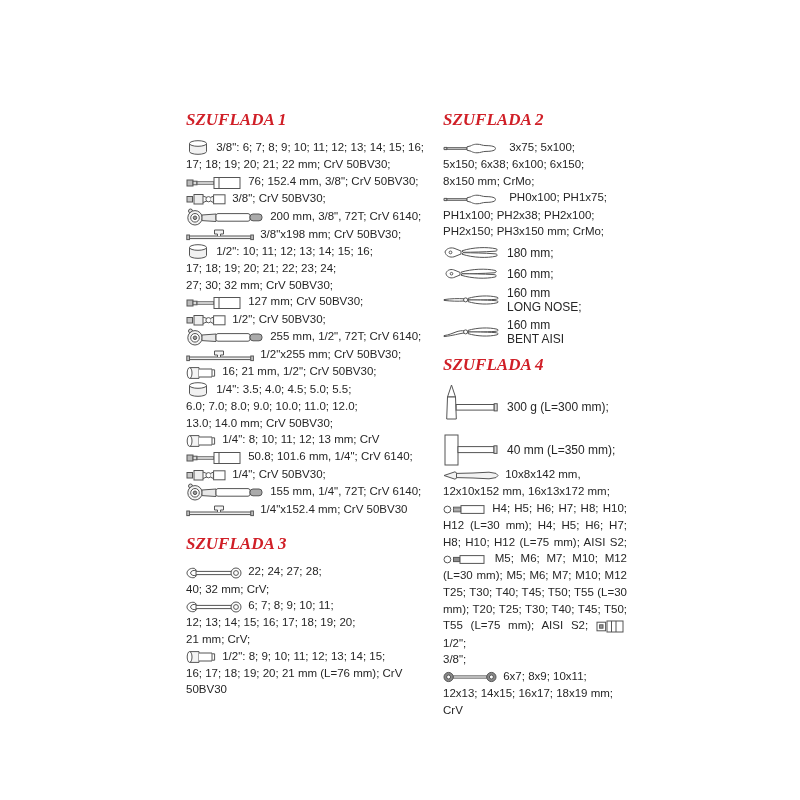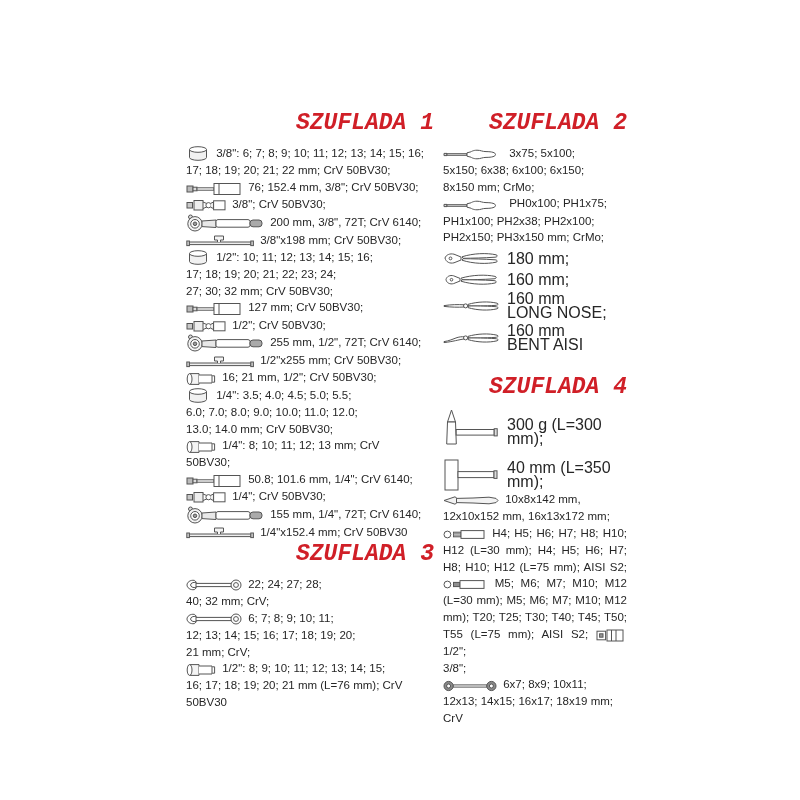--- a/index.html
+++ b/index.html
@@ -3,35 +3,35 @@
 <meta charset="utf-8">
 <style>
   *{margin:0;padding:0;box-sizing:border-box}
   html,body{background:#fff}
   body{font-family:"Liberation Sans",sans-serif;color:#262626}
   .page{position:relative;width:800px;height:800px;background:#fff;overflow:hidden}
   .column{position:absolute;top:110px}
   .column.left{left:186px;width:248px}
   .column.right{left:443px;width:184px}
   .section-title{
-    font-family:Liberation Mono, monospace;
-    font-size:23px;font-style:italic;font-weight:bold;
+    font-family:Liberation Serif, serif;
+    font-size:17px;font-style:italic;font-weight:bold;
     color:var(--accent,#d01f27);
-    margin:0 0 9px 0;letter-spacing:0;text-align:right;
+    margin:0 0 9px 0;letter-spacing:0;
   }
-  [data-name="section-szuflada-3"]{}
-  [data-name="section-szuflada-4"]{margin-top:22px}
+  [data-name="section-szuflada-3"]{margin-top:16px}
+  [data-name="section-szuflada-4"]{margin-top:9px}
   .flow-line{font-size:11.5px;line-height:16.6px;white-space:nowrap;color:#262626}
   .justify .flow-line{white-space:normal;text-align:justify;text-align-last:justify}
   .justify .flow-line:last-child{text-align-last:left}
   .inline-icon{display:inline-block;vertical-align:middle;margin-right:3px}
   .inline-icon svg{display:inline-block;vertical-align:middle}
   .item-row{display:flex;align-items:center;margin-top:4px}
   .row-icon{flex:0 0 64px;width:64px;display:flex;align-items:center}
-  .row-text{font-size:16px;line-height:14px;color:#262626}
+  .row-text{font-size:12px;line-height:14px;color:#262626}
   svg{overflow:visible}
 </style>
 </head>
 <body>
 
 <div class="page" data-name="product-description-page">
   <div class="column left" data-name="left-column">
       <section class="section" data-name="section-szuflada-1">
         <h2 class="section-title" data-name="section-title-szuflada-1">SZUFLADA 1</h2>
         <div class="item-flow" data-name="list-item">
@@ -141,21 +141,20 @@
           <div class="flow-line" data-name="item-line"><span class="seg" data-name="item-text">6.0; 7.0; 8.0; 9.0; 10.0; 11.0; 12.0;</span> </div>
           <div class="flow-line" data-name="item-line"><span class="seg" data-name="item-text">13.0; 14.0 mm; CrV 50BV30;</span> </div>
         </div>
         <div class="item-flow" data-name="list-item">
           <div class="flow-line" data-name="item-line"><span class="inline-icon" data-name="spark-plug-socket-icon"><svg width="30" height="14" viewBox="0 0 30 14">
                 <path d="M3.6 1.6 H13 V12.4 H3.6" fill="#f4f4f4" stroke="#555"></path>
                 <ellipse cx="3.6" cy="7" rx="2.4" ry="5.4" fill="#fff" stroke="#555"></ellipse>
                 <path d="M13 3 h13 v8 h-13" fill="#fff" stroke="#555"></path>
                 <path d="M26.4 3.8 h2.2 v6.4 h-2.2" fill="none" stroke="#555"></path>
               </svg></span> <span class="seg" data-name="item-text">1/4": 8; 10; 11; 12; 13 mm; CrV</span> </div>
-          <div class="flow-line" data-name="item-line"><span class="seg" data-name="item-text">50BV30;</span> </div>
         </div>
         <div class="item-flow" data-name="list-item">
           <div class="flow-line" data-name="item-line"><span class="inline-icon" data-name="extension-bar-icon"><svg width="56" height="14" viewBox="0 0 56 14">
                 <rect x="1" y="4" width="6" height="6" fill="#bbb" stroke="#555"></rect>
                 <rect x="7" y="5.2" width="4" height="3.6" fill="#ddd" stroke="#555"></rect>
                 <rect x="11" y="5.8" width="17" height="2.4" fill="#fff" stroke="#555"></rect>
                 <rect x="28" y="1.5" width="26" height="11" fill="#fff" stroke="#555"></rect>
                 <line x1="33" y1="1.5" x2="33" y2="12.5" stroke="#555"></line>
               </svg></span> <span class="seg" data-name="item-text">50.8; 101.6 mm, 1/4"; CrV 6140;</span> </div>
         </div>
@@ -341,20 +340,21 @@
                 <rect x="18" y="1.6" width="23" height="7.8" fill="#fff" stroke="#555"></rect>
               </svg></span> <span class="seg" data-name="item-text">H4; H5; H6; H7; H8; H10;</span> </div>
           <div class="flow-line" data-name="item-line"><span class="seg" data-name="item-text">H12 (L=30 mm); H4; H5; H6; H7;</span> </div>
           <div class="flow-line" data-name="item-line"><span class="seg" data-name="item-text">H8; H10; H12 (L=75 mm); AISI S2;</span> </div>
           <div class="flow-line" data-name="item-line"><span class="inline-icon" data-name="spline-bit-icon"><svg width="42" height="11" viewBox="0 0 42 11">
                 <circle cx="4.4" cy="5.5" r="3.4" fill="#fff" stroke="#555"></circle>
                 <rect x="10.5" y="3.4" width="6.5" height="4.2" fill="#8f8f8f" stroke="#555"></rect>
                 <rect x="17" y="1.6" width="24" height="7.8" fill="#fff" stroke="#555"></rect>
               </svg></span> <span class="seg" data-name="item-text">M5; M6; M7; M10; M12</span> </div>
           <div class="flow-line" data-name="item-line"><span class="seg" data-name="item-text">(L=30 mm); M5; M6; M7; M10; M12</span> </div>
+          <div class="flow-line" data-name="item-line"><span class="seg" data-name="item-text">T25; T30; T40; T45; T50; T55 (L=30</span> </div>
           <div class="flow-line" data-name="item-line"><span class="seg" data-name="item-text">mm); T20; T25; T30; T40; T45; T50;</span> </div>
           <div class="flow-line" data-name="item-line"><span class="seg" data-name="item-text">T55 (L=75 mm); AISI S2;</span> <span class="inline-icon" data-name="socket-adapter-icon"><svg width="28" height="13" viewBox="0 0 28 13">
                 <rect x="1" y="2.2" width="8.6" height="8.6" fill="#fff" stroke="#555"></rect>
                 <rect x="3.6" y="4.8" width="3.4" height="3.4" fill="#999" stroke="#555"></rect>
                 <rect x="11" y="1" width="16" height="11" fill="#fff" stroke="#555"></rect>
                 <line x1="15.5" y1="1" x2="15.5" y2="12" stroke="#555"></line>
                 <line x1="20" y1="1" x2="20" y2="12" stroke="#555"></line>
               </svg></span> <span class="seg" data-name="item-text">1/2";</span> </div>
           <div class="flow-line" data-name="item-line"><span class="seg" data-name="item-text">3/8";</span> </div>
         </div>

